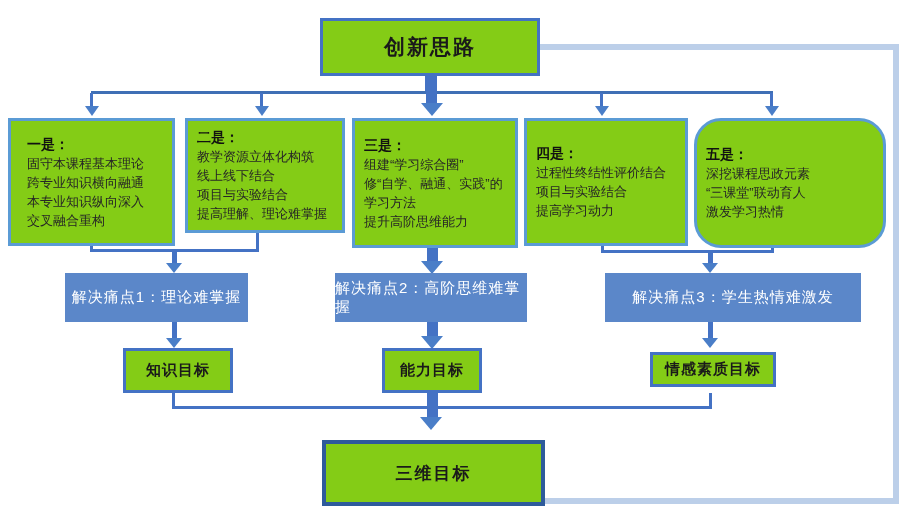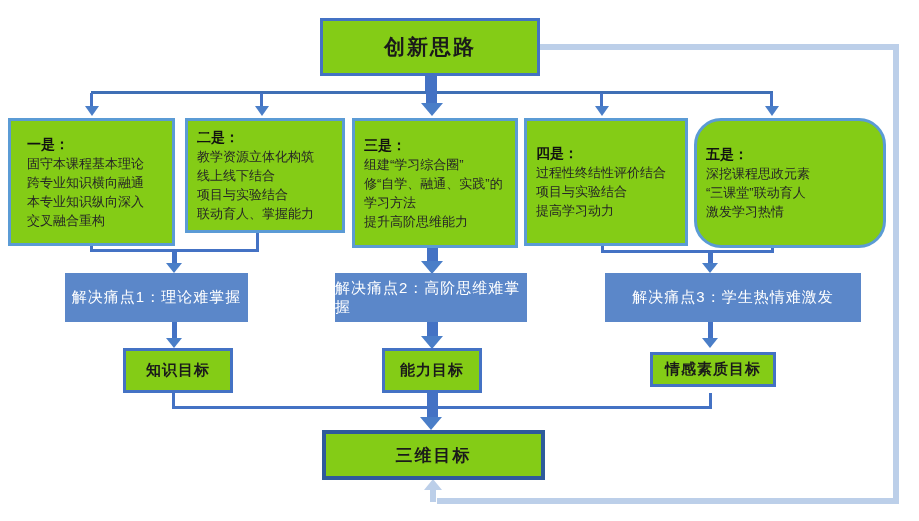--- a/index.html
+++ b/index.html
@@ -66,21 +66,21 @@
     <div>跨专业知识横向融通</div>
     <div>本专业知识纵向深入</div>
     <div>交叉融合重构</div>
   </div>
 
   <div class="node strategy-box" style="left:185px;top:118px;width:160px;height:115px;">
     <div class="strategy-title">二是：</div>
     <div>教学资源立体化构筑</div>
     <div>线上线下结合</div>
     <div>项目与实验结合</div>
-    <div>联动育人、掌握能力</div>
+    <div>提高理解、理论难掌握</div>
   </div>
 
   <div class="node strategy-box" style="left:352px;top:118px;width:166px;height:130px;">
     <div class="strategy-title">三是：</div>
     <div>组建“学习综合圈”</div>
     <div>修“自学、融通、实践”的学习方法</div>
     <div>提升高阶思维能力</div>
   </div>
 
   <div class="node strategy-box" style="left:524px;top:118px;width:164px;height:128px;">
@@ -138,17 +138,17 @@
   <div class="node goal-box" style="left:650px;top:352px;width:126px;height:35px;">
     <span>情感素质目标</span>
   </div>
 
   <div class="seg blue" style="left:172px;top:393px;width:3px;height:15px;"></div>
   <div class="seg blue" style="left:709px;top:393px;width:3px;height:15px;"></div>
   <div class="seg blue" style="left:172px;top:406px;width:540px;height:3px;"></div>
   <div class="seg blue" style="left:427px;top:393px;width:11px;height:25px;"></div>
   <div class="tri tri-dn-lg" style="left:420px;top:417px;"></div>
 
-  <div class="node bottom-box" style="left:322px;top:430px;width:223px;height:50px;">
+  <div class="node bottom-box" style="left:322px;top:440px;width:223px;height:66px;">
     <span>三维目标</span>
   </div>
 
 </div>
 
 </body></html>

